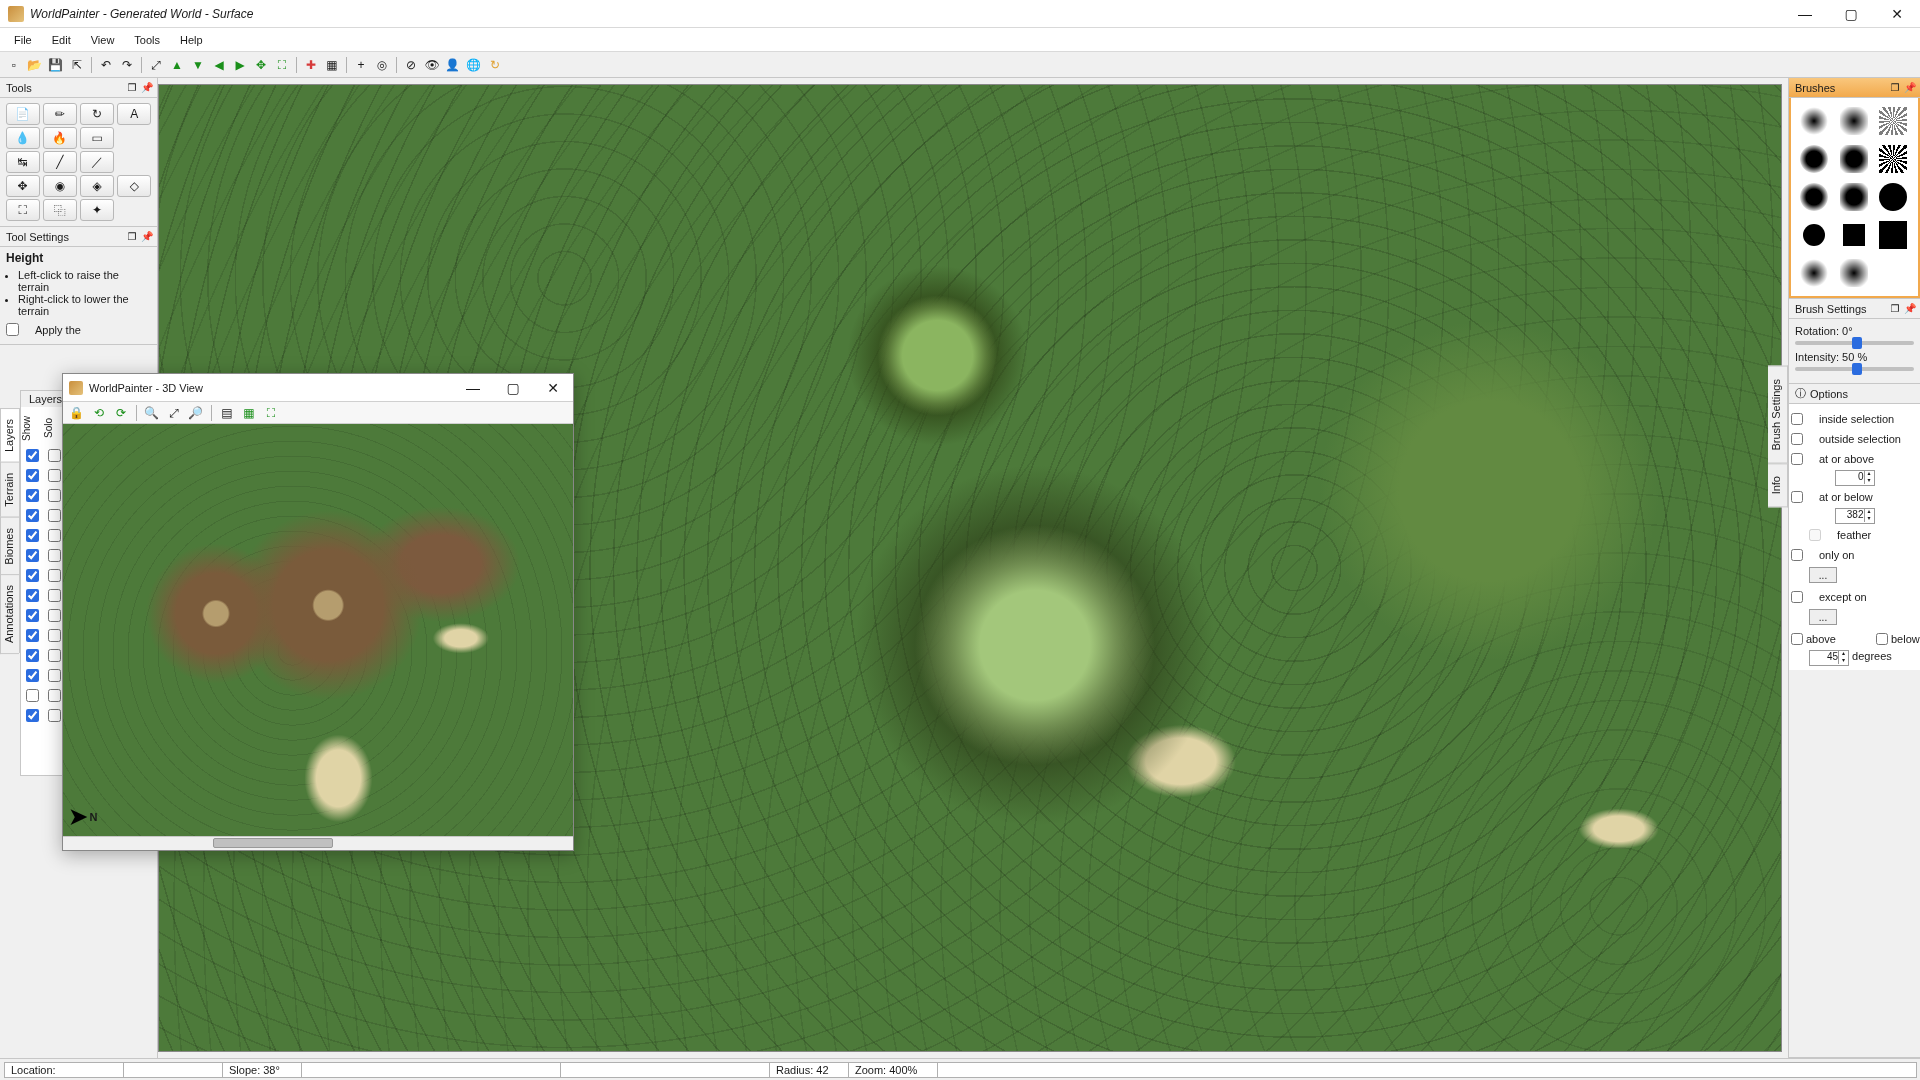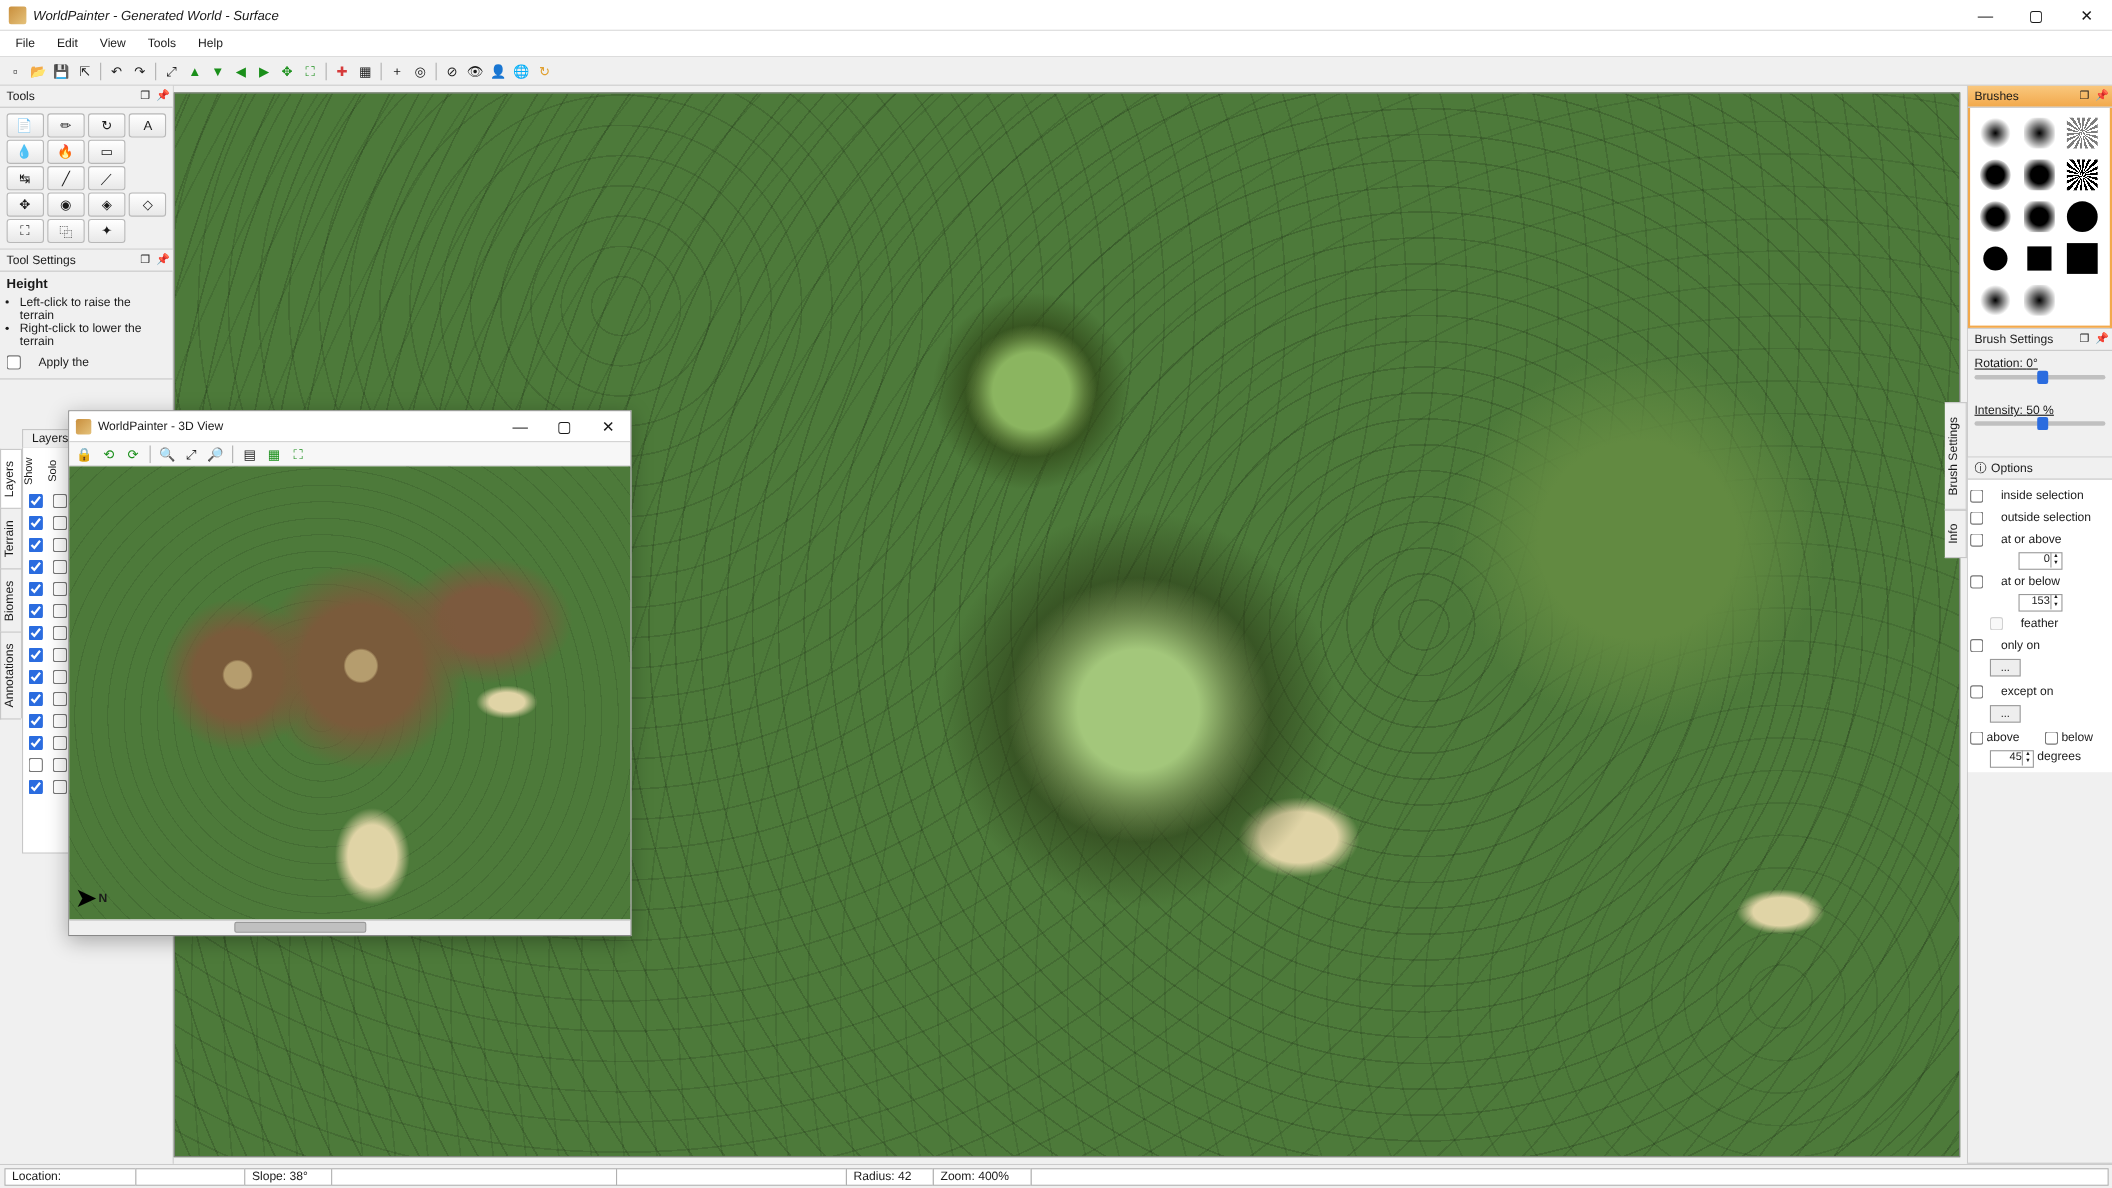--- a/index.html
+++ b/index.html
@@ -79,21 +79,21 @@
   .brush { width: 34px; height: 34px; background: #fff; display: flex; align-items: center; justify-content: center; cursor: default; }
   .brush-shape { width: 28px; height: 28px; }
   .br-soft-circ { background: radial-gradient(circle,#000 0,#0000 70%); border-radius:50%;}
   .br-soft-sq { background: radial-gradient(circle,#000 0,#0000 80%);}
   .br-noise { background: repeating-conic-gradient(#000 0 10deg,#fff 10deg 20deg); filter: blur(.3px);}
   .br-hard-circ { background: #000; border-radius: 50%; }
   .br-hard-sq { background: #000; }
   .br-med-circ { background: radial-gradient(circle,#000 0 40%,#0000 75%); border-radius:50%;}
   .br-med-sq { background: radial-gradient(circle,#000 0 40%,#0000 85%);}
   .brush-settings-body { padding: 6px; font-size: 11px; }
-  .bs-row { margin-bottom: 22px; text-decoration: underline; }
+  .bs-row { margin-bottom: 6px; }
   .slider { width: 100%; height: 4px; background: #c0c0c0; border-radius: 2px; position: relative; margin-top: 4px; }
   .slider-thumb { position: absolute; top: -4px; width: 10px; height: 12px; background: #2b6cdf; border-radius: 2px; }
   .opts-body { padding: 4px 2px; font-size: 11px; background:#fff; }
   .opts-body .chk-row { margin: 2px 0; min-height:18px; }
   .opts-body .chk-row input[type=checkbox]{ width:12px; height:12px; }
   .num-input { width: 40px; height: 16px; border: 1px solid #999; font-size: 10px; text-align: right; padding-right: 10px; position: relative; display:inline-block; background:#fff;}
   .num-input::after { content:"▴\A▾"; white-space:pre; position:absolute; right:0; top:-1px; font-size:6px; line-height:7px; border-left:1px solid #999; width:9px; text-align:center;}
   .dots-btn { width: 28px; height: 16px; border: 1px solid #999; background:#eee; display:inline-flex; align-items:center; justify-content:center; font-size:10px; margin: 1px 0 3px 18px;}
   .right-side-tabs { position: absolute; right: 132px; top: 340px; width: 20px; display: flex; flex-direction: column; }
   .right-side-tab { writing-mode: vertical-rl; transform: rotate(180deg); padding: 12px 2px; background: #f0f0f0; border: 1px solid #c7c7c7; border-right: none; margin-bottom: -1px; cursor: default; font-size: 11px; }
@@ -475,41 +475,41 @@
           </label>
         <label class="chk-row">
             <input type="checkbox" style="">
             <span>at or above</span>
           </label>
         <div style="text-align:center"><span class="num-input">0</span></div>
         <label class="chk-row">
             <input type="checkbox" style="">
             <span>at or below</span>
           </label>
-        <div style="text-align:center"><span class="num-input">153</span></div>
+        <div style="text-align:center"><span class="num-input">382</span></div>
         <label class="chk-row" style="margin-left:18px">
             <input type="checkbox" disabled="" style="">
             <span>feather</span>
           </label>
         <label class="chk-row">
             <input type="checkbox" style="">
             <span>only on</span>
           </label>
         <div class="dots-btn">...</div>
         <label class="chk-row">
             <input type="checkbox" style="">
             <span>except on</span>
           </label>
         <div class="dots-btn">...</div>
         <div class="chk-row">
           <label style="display:flex;align-items:center;gap:3px">
               <input type="checkbox" style="">
               <span>above</span>
             </label>
-          <label style="display:flex;gap:3px;margin-left:7px">
+          <label style="display:flex;gap:3px;margin-left:24px">
               <input type="checkbox" style="">
               <span>below</span>
             </label>
         </div>
         <div style="text-align:left; margin-left:18px">
           <span class="num-input">45</span>
           <span>degrees</span>
         </div>
       </div>
     </div>

